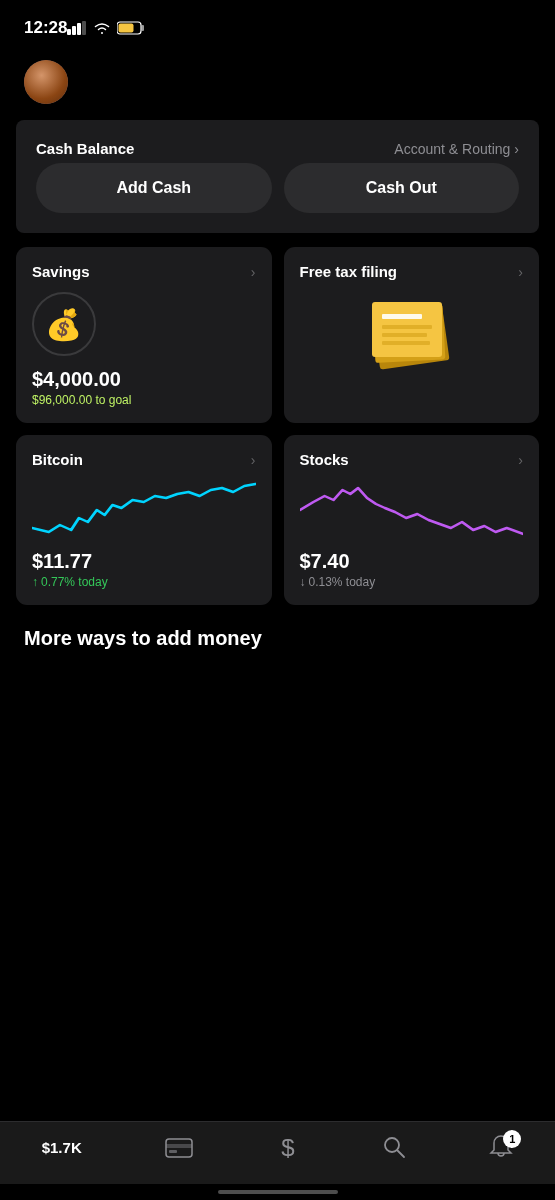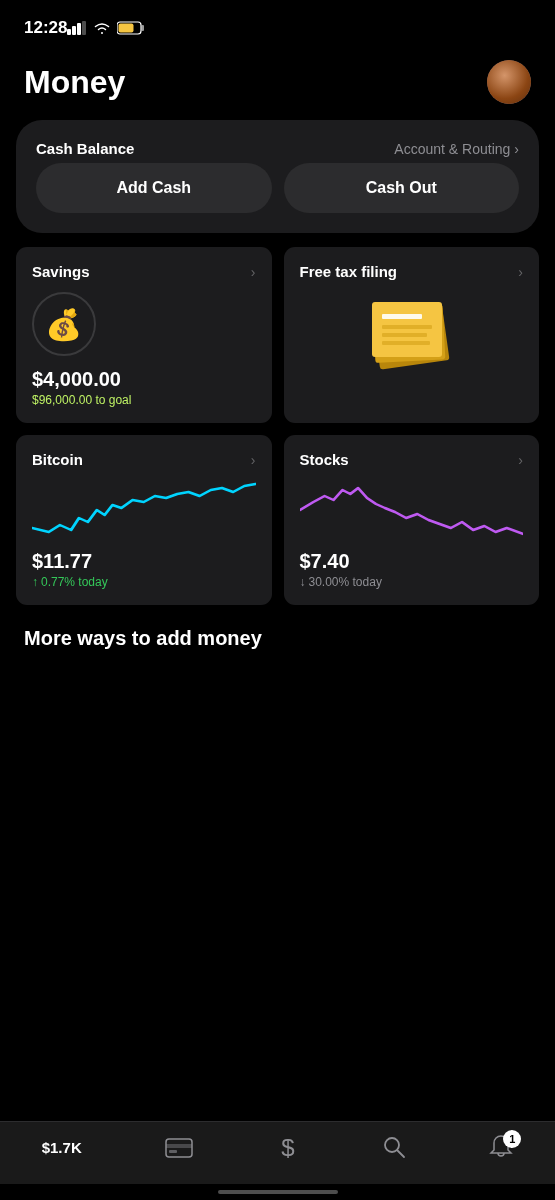--- a/index.html
+++ b/index.html
@@ -63,21 +63,21 @@
     }
 
     
     .main {
       padding: 0 16px;
     }
 
     
     .cash-balance-card {
       background: #1c1c1e;
-      border-radius: 26px;
+      border-radius: 8px;
       padding: 20px 20px 20px;
       margin-bottom: 14px;
     }
     .cash-balance-header {
       display: flex;
       justify-content: space-between;
       align-items: center;
       margin-bottom: 6px;
     }
     .cash-balance-label {
@@ -294,21 +294,20 @@
 
     <svg width="28" height="14" viewBox="0 0 28 14">
       <rect x="0" y="1" width="24" height="12" rx="3" stroke="#fff" stroke-width="1.2" fill="none"></rect>
       <rect x="24.5" y="4" width="2.5" height="6" rx="1" fill="#fff" opacity="0.6"></rect>
       <rect x="1.5" y="2.5" width="15" height="9" rx="2" fill="#f5c542"></rect>
     </svg>
   </div>
 </div>
 
 <div class="header">
-  <h1 class="header-title">Money</h1>
   <div class="avatar">
     <div class="avatar-img" style="background: radial-gradient(circle at 40% 35%, #d4956a 0%, #8B4513 60%, #5c2d0e 100%);"></div>
   </div>
 </div>
 
 <div class="main">
 
   <div class="cash-balance-card">
     <div class="cash-balance-header">
       <span class="cash-balance-label">Cash Balance</span>
@@ -383,21 +382,21 @@
         <span class="card-chevron">›</span>
       </div>
       <div class="chart-area">
         <svg class="chart" viewBox="0 0 200 60" preserveAspectRatio="none">
           <polyline points="0,30 12,22 22,16 30,20 38,10 45,14 52,8 60,18 68,24 76,28 85,32 95,38 105,34 115,40 125,44 135,48 145,42 155,50 165,46 175,52 185,48 200,54" fill="none" stroke="#bf5af2" stroke-width="2.5" stroke-linejoin="round" stroke-linecap="round"></polyline>
         </svg>
       </div>
       <div class="chart-value">$7.40</div>
       <div class="chart-change down">
         <span>↓</span>
-        <span>30.00% today</span>
+        <span>0.13% today</span>
       </div>
     </div>
 
   </div>
 
 </div>
 
 <div class="more-ways">
   <h2 class="more-ways-title">More ways to add money</h2>
 </div>

